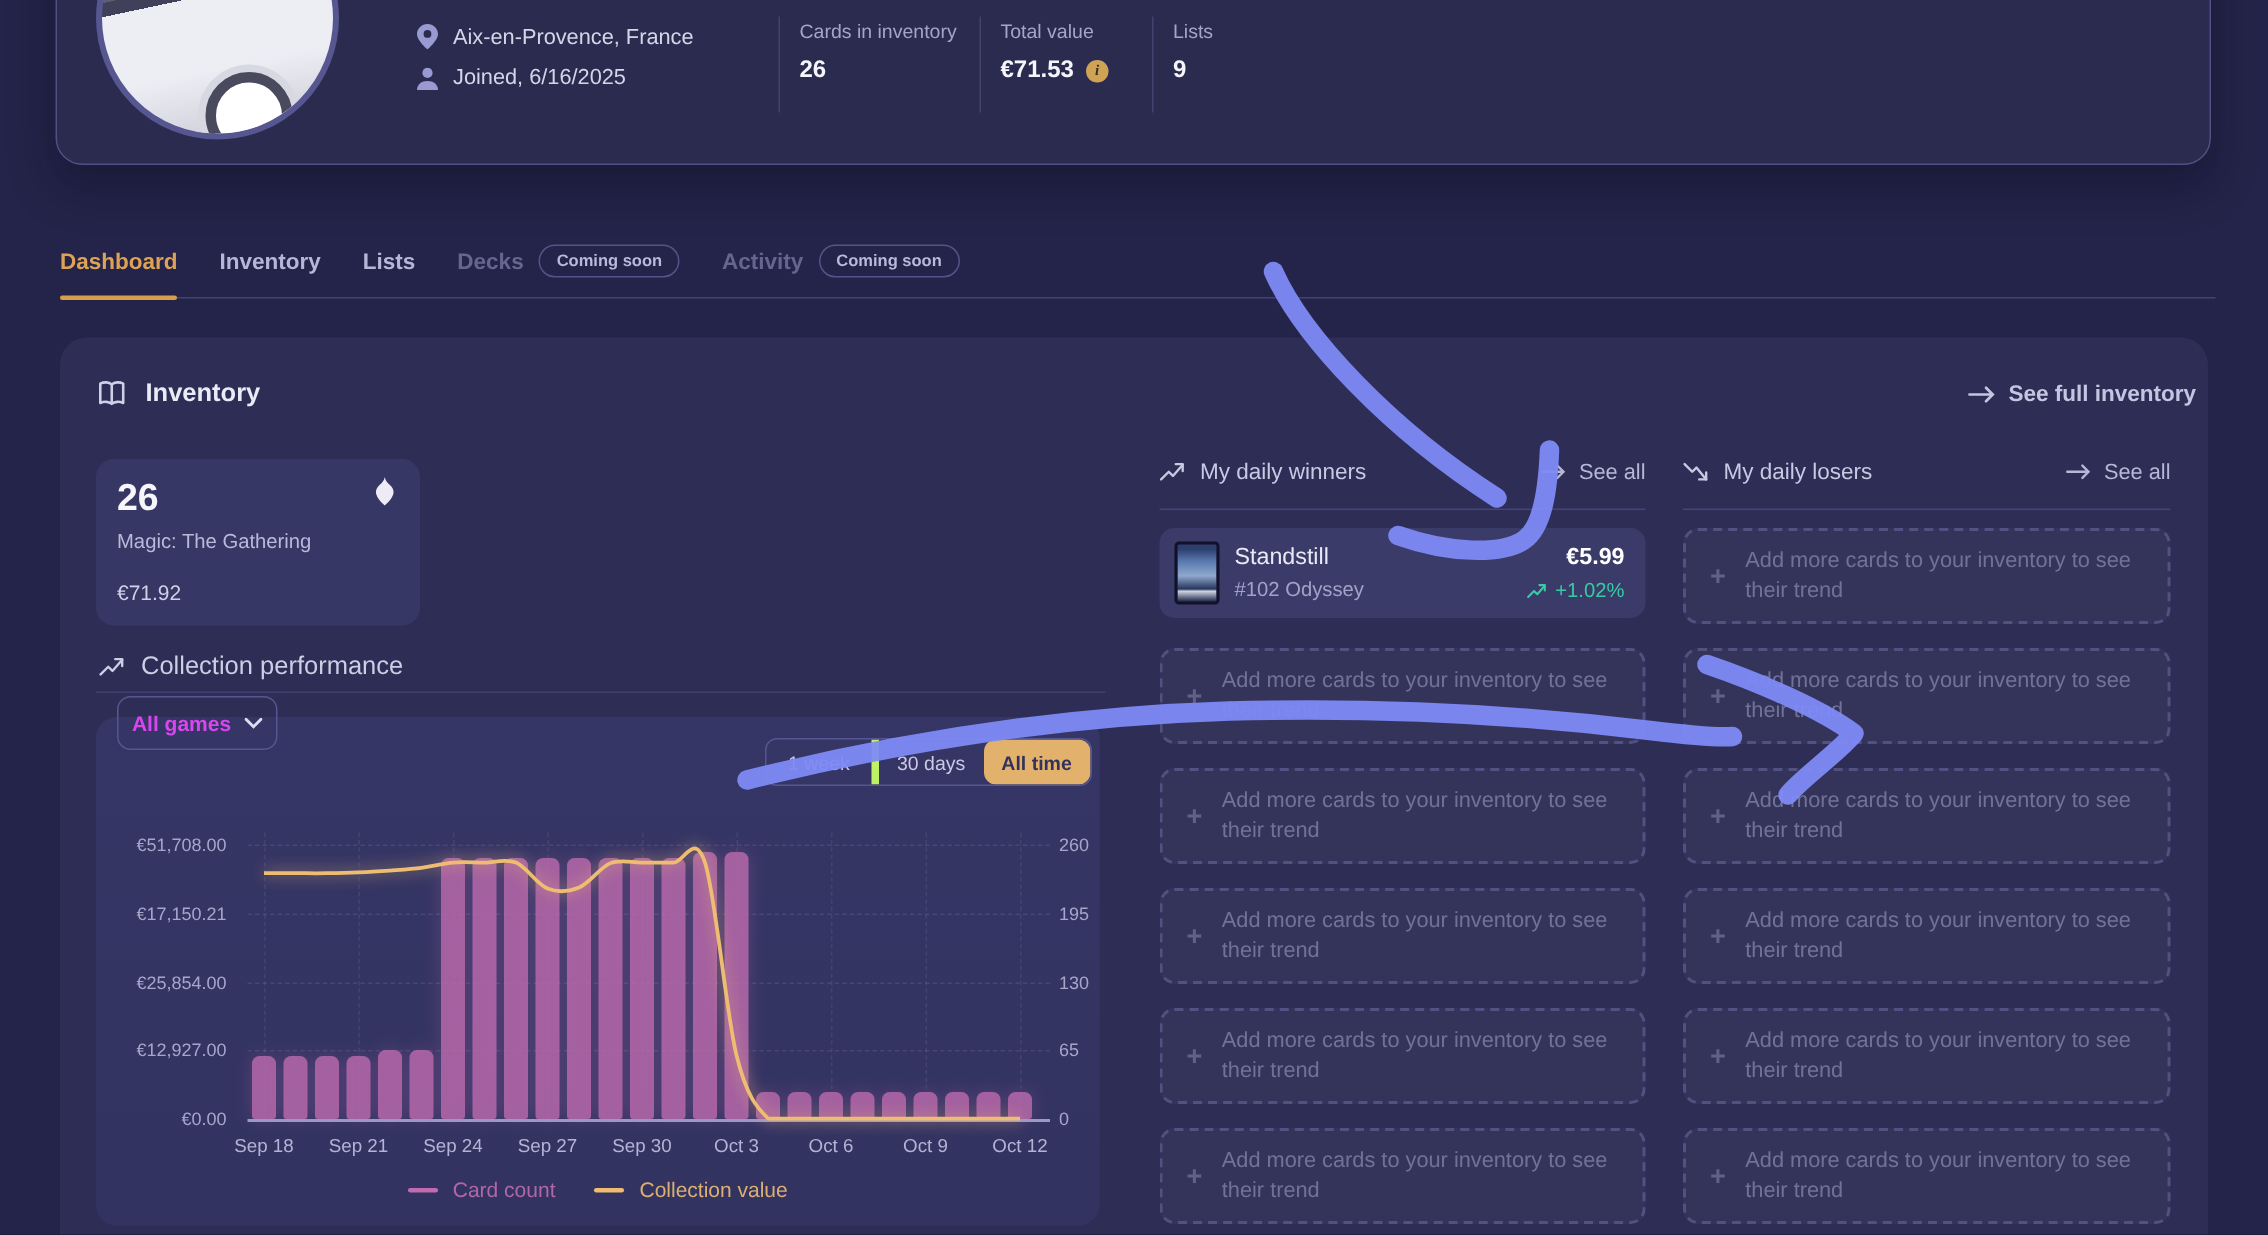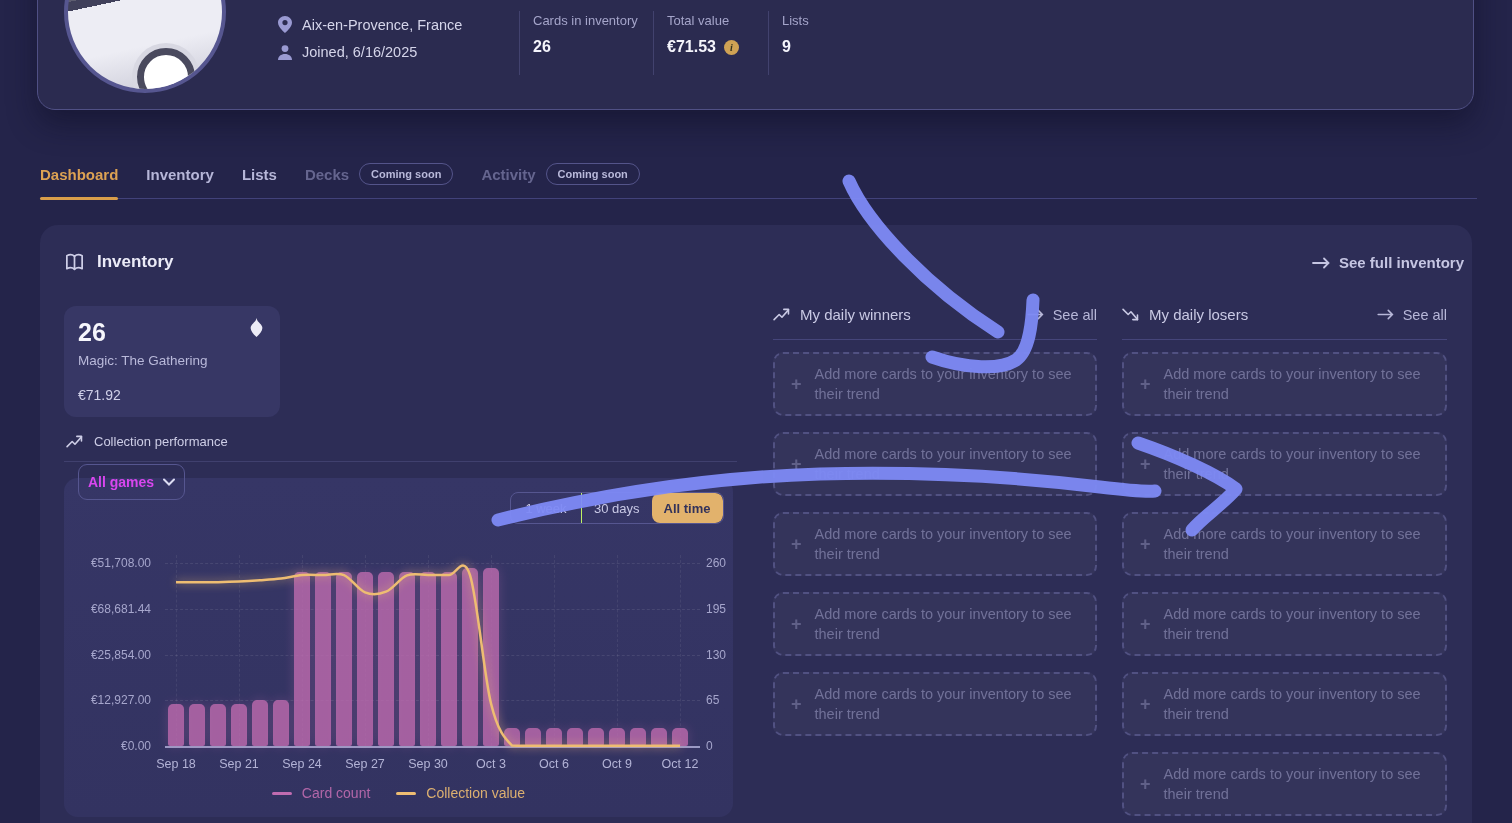--- a/index.html
+++ b/index.html
@@ -48,32 +48,32 @@
     color:#c5c5e2;cursor:pointer;}
   .see-full{position:absolute;right:48px;top:254px;}
   
   .game-card{position:absolute;left:64px;top:306px;width:216px;height:111px;
     background:#373765;border-radius:12px;}
   .game-card .count{position:absolute;left:14px;top:12px;font-size:25px;font-weight:bold;color:#f6f6fc;}
   .game-card .mtg{position:absolute;right:16px;top:12px;}
   .game-card .game{position:absolute;left:14px;top:47px;font-size:13.5px;color:#b9b9da;}
   .game-card .value{position:absolute;left:14px;top:81px;font-size:14px;color:#d0d0e8;}
   .perf-row{position:absolute;left:66px;top:434px;display:flex;align-items:center;gap:11px;
-    color:#cdcde6;font-size:13px;}
+    color:#cdcde6;font-size:17px;}
   .perf-hr{position:absolute;left:64px;top:461px;width:673px;height:0;border-top:1px solid #40406e;}
   
   .chart-card{position:absolute;left:64px;top:478px;width:669px;height:339px;
     background:linear-gradient(180deg,#363666,#333361);border-radius:14px;}
   .select{position:absolute;left:78px;top:464px;width:107px;height:36px;border:1.5px solid #565690;
     border-radius:9px;display:flex;align-items:center;justify-content:center;gap:9px;
     color:#d946ef;font-size:14px;font-weight:bold;cursor:pointer;box-sizing:border-box;}
   .ranges{position:absolute;left:510px;top:492px;height:30px;display:flex;
     border:1px solid #565690;border-radius:8px;overflow:hidden;}
   .range-btn{min-width:70px;padding:0 12px;display:flex;align-items:center;justify-content:center;
-    color:#c9c9e6;font-size:13px;cursor:pointer;border-left:1px solid #bef264;box-sizing:border-box;}
+    color:#c9c9e6;font-size:13px;cursor:pointer;border-left:5px solid #bef264;box-sizing:border-box;}
   .range-btn:first-child{border-left:none;}
   .range-btn.active{background:#e2b26c;color:#32325a;font-weight:bold;border-radius:8px;border-left:none;}
   
   .gridline-h{position:absolute;height:0;border-top:1px dashed rgba(255,255,255,.09);}
   .gridline-h.baseline{border-top:2px solid #9a9ac4;}
   .gridline-v{position:absolute;width:0;border-left:1px dashed rgba(255,255,255,.07);}
   .ytick{position:absolute;font-size:12px;color:#a6a6cc;}
   .ytick.left{width:62px;text-align:right;left:89px;}
   .ytick.right{left:706px;text-align:left;}
   .xtick{position:absolute;width:64px;text-align:center;font-size:12.5px;color:#b3b3d6;}
@@ -228,21 +228,21 @@
     <div class="range-btn">1 week</div>
     <div class="range-btn">30 days</div>
     <div class="range-btn active">All time</div>
   </div>
 
   <div id="chart-layer">
       <div class="gridline-h" style="position: absolute; left: 165px; top: 563px; width: 535px;"></div>
       <div class="ytick left" style="top: 556px;">€51,708.00</div>
       <div class="ytick right" style="top: 556px;">260</div>
       <div class="gridline-h" style="position: absolute; left: 165px; top: 608.75px; width: 535px;"></div>
-      <div class="ytick left" style="top: 601.75px;">€68,681.44</div>
+      <div class="ytick left" style="top: 601.75px;">€17,150.21</div>
       <div class="ytick right" style="top: 601.75px;">195</div>
       <div class="gridline-h" style="position: absolute; left: 165px; top: 654.5px; width: 535px;"></div>
       <div class="ytick left" style="top: 647.5px;">€25,854.00</div>
       <div class="ytick right" style="top: 647.5px;">130</div>
       <div class="gridline-h" style="position: absolute; left: 165px; top: 700.25px; width: 535px;"></div>
       <div class="ytick left" style="top: 693.25px;">€12,927.00</div>
       <div class="ytick right" style="top: 693.25px;">65</div>
       <div class="gridline-h baseline" style="position: absolute; left: 165px; top: 746px; width: 535px;"></div>
       <div class="ytick left" style="top: 739px;">€0.00</div>
       <div class="ytick right" style="top: 739px;">0</div>
@@ -315,20 +315,35 @@
       <span class="icon">
         <svg width="17" height="11" viewBox="0 0 18 12" fill="none" stroke="#b7b7d8" stroke-width="1.7" stroke-linecap="round">
             <path d="M1 6h15M12 1.5 16.5 6 12 10.5"></path>
           </svg>
       </span>
       <span>See all</span>
     </span>
   </div>
   <div class="col-hr" style="left:773px;width:324px;"></div>
   <div class="col-list" id="winners-list" style="left:773px;width:324px;">
+    <div class="winner-item">
+      <div class="thumb"></div>
+      <div class="winner-name">Standstill</div>
+      <div class="winner-set">#102 Odyssey</div>
+      <div class="winner-price">€5.99</div>
+      <div class="winner-change">
+        <span class="icon">
+          <svg width="13" height="10" viewBox="0 0 18 14" fill="none" stroke="#35cba3" stroke-width="2" stroke-linecap="round" stroke-linejoin="round">
+              <path d="M1 12.5 6.5 7l3 3L16.5 2"></path>
+              <path d="M11.5 1.5h5v5"></path>
+            </svg>
+        </span>
+        <span>+1.02%</span>
+      </div>
+    </div>
   <div class="ph-row">
         <span class="ph-plus">+</span>
         <span class="ph-text">Add more cards to your inventory to see their trend</span>
       </div>
       <div class="ph-row">
         <span class="ph-plus">+</span>
         <span class="ph-text">Add more cards to your inventory to see their trend</span>
       </div>
       <div class="ph-row">
         <span class="ph-plus">+</span>

